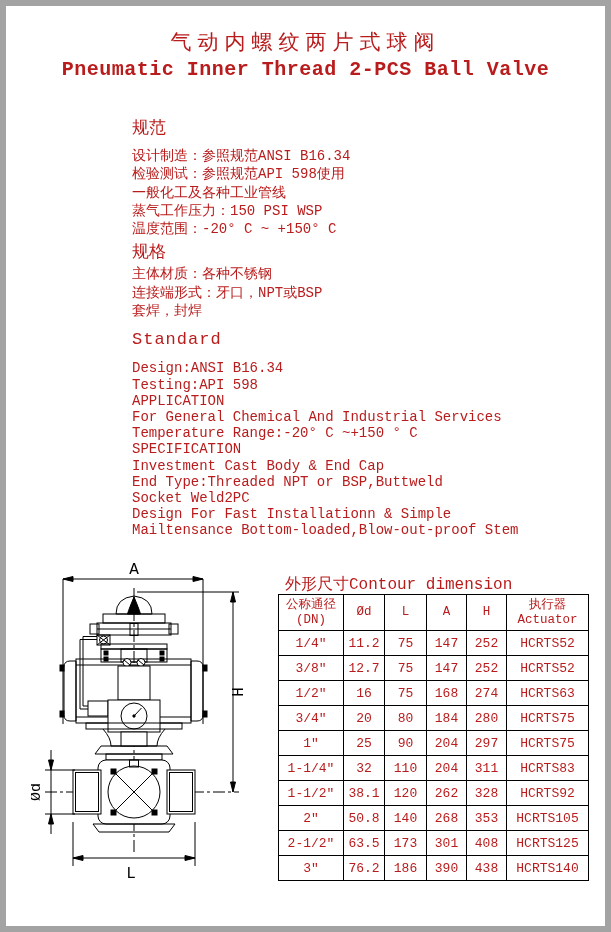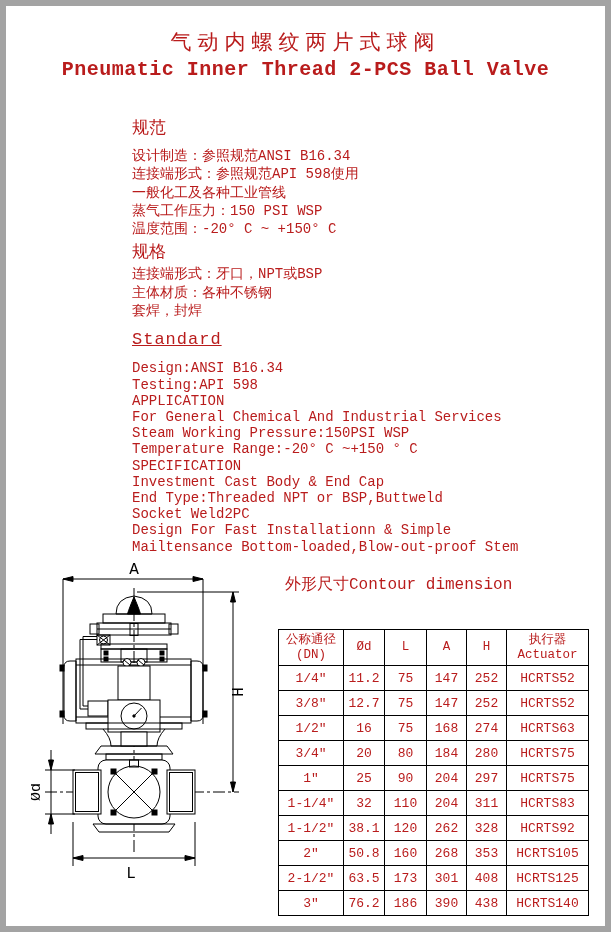--- a/index.html
+++ b/index.html
@@ -21,27 +21,27 @@
   .title-en {
     position:absolute; top:52px; left:0; width:100%;
     text-align:center; font-size:20px; font-weight:bold; letter-spacing:0.5px;
   }
   .textcol { position:absolute; left:126px; top:112px; width:440px; }
   .h-sec { font-size:17px; line-height:22px; }
   .cn-lines { margin-top:7px; }
   .cn-line { font-size:14px; line-height:18.3px; white-space:pre; }
   .h-grade { margin-top:4px; }
   .grade-lines { margin-top:1px; margin-bottom:0; }
-  .h-std { margin-top:9px; margin-bottom:9px; letter-spacing:1px;text-decoration:underline; }
+  .h-std { margin-top:9px; margin-bottom:9px; letter-spacing:1px; }
   .std-line { font-size:14px; line-height:16.2px; white-space:pre; }
   .contour-heading { position:absolute; left:279px; top:568px; font-size:16px; }
   .drawing { position:absolute; left:25px; top:554px; }
   .drawing text { font-family:"Liberation Mono","DejaVu Sans Mono",monospace; fill:#000; }
   table.dim {
-    position:absolute; left:272px; top:623px;
+    position:absolute; left:272px; top:588px;
     border-collapse:collapse; table-layout:fixed;padding-left:44px;
   }
   table.dim th, table.dim td {
     border:1px solid #000; text-align:center; vertical-align:middle;
     font-weight:normal; padding:0; overflow:hidden;
   }
   table.dim th { height:36px; font-size:12.5px; line-height:15px; }
   table.dim td { height:25px; font-size:13px; }
   table.dim th span { display:block; }
   table.dim th span:empty { display:none; }
@@ -52,40 +52,39 @@
 <div class="page">
 
   <div class="title-cn">气动内螺纹两片式球阀</div>
   <div class="title-en">Pneumatic Inner Thread 2-PCS Ball Valve</div>
 
   <div class="textcol">
     <div class="h-sec">规范</div>
     <div class="cn-lines">
 
     <div class="cn-line">设计制造：参照规范ANSI B16.34</div>
-        <div class="cn-line">连接端形式：参照规范API 598使用</div>
+        <div class="cn-line">检验测试：参照规范API 598使用</div>
         <div class="cn-line">一般化工及各种工业管线</div>
         <div class="cn-line">蒸气工作压力：150 PSI WSP</div>
         <div class="cn-line">温度范围：-20° C ~ +150° C</div>
       </div>
     <div class="h-sec h-grade">规格</div>
     <div class="cn-lines grade-lines">
 
-    <div class="cn-line">连接端形式：牙口，NPT或BSP</div>
-        <div class="cn-line">主体材质：各种不锈钢</div>
+    <div class="cn-line">主体材质：各种不锈钢</div>
+        <div class="cn-line">连接端形式：牙口，NPT或BSP</div>
         <div class="cn-line">套焊，封焊</div>
       </div>
     <div class="h-sec h-std">Standard</div>
     <div class="std-lines">
 
     <div class="std-line">Design:ANSI B16.34</div>
         <div class="std-line">Testing:API 598</div>
         <div class="std-line">APPLICATION</div>
         <div class="std-line">For General Chemical And Industrial Services</div>
-        <div class="std-line">Steam Working Pressure:150PSI WSP</div>
         <div class="std-line">Temperature Range:-20° C ~+150 ° C</div>
         <div class="std-line">SPECIFICATION</div>
         <div class="std-line">Investment Cast Body &amp; End Cap</div>
         <div class="std-line">End Type:Threaded NPT or BSP,Buttweld</div>
         <div class="std-line">Socket Weld2PC</div>
         <div class="std-line">Design For Fast Installationn &amp; Simple</div>
         <div class="std-line">Mailtensance Bottom-loaded,Blow-out-proof Stem</div>
       </div>
   </div>
 
@@ -294,21 +293,21 @@
           <td>38.1</td>
           <td>120</td>
           <td>262</td>
           <td>328</td>
           <td>HCRTS92</td>
         </tr>
 
         <tr>
           <td>2"</td>
           <td>50.8</td>
-          <td>160</td>
+          <td>140</td>
           <td>268</td>
           <td>353</td>
           <td>HCRTS105</td>
         </tr>
 
         <tr>
           <td>2-1/2"</td>
           <td>63.5</td>
           <td>173</td>
           <td>301</td>

